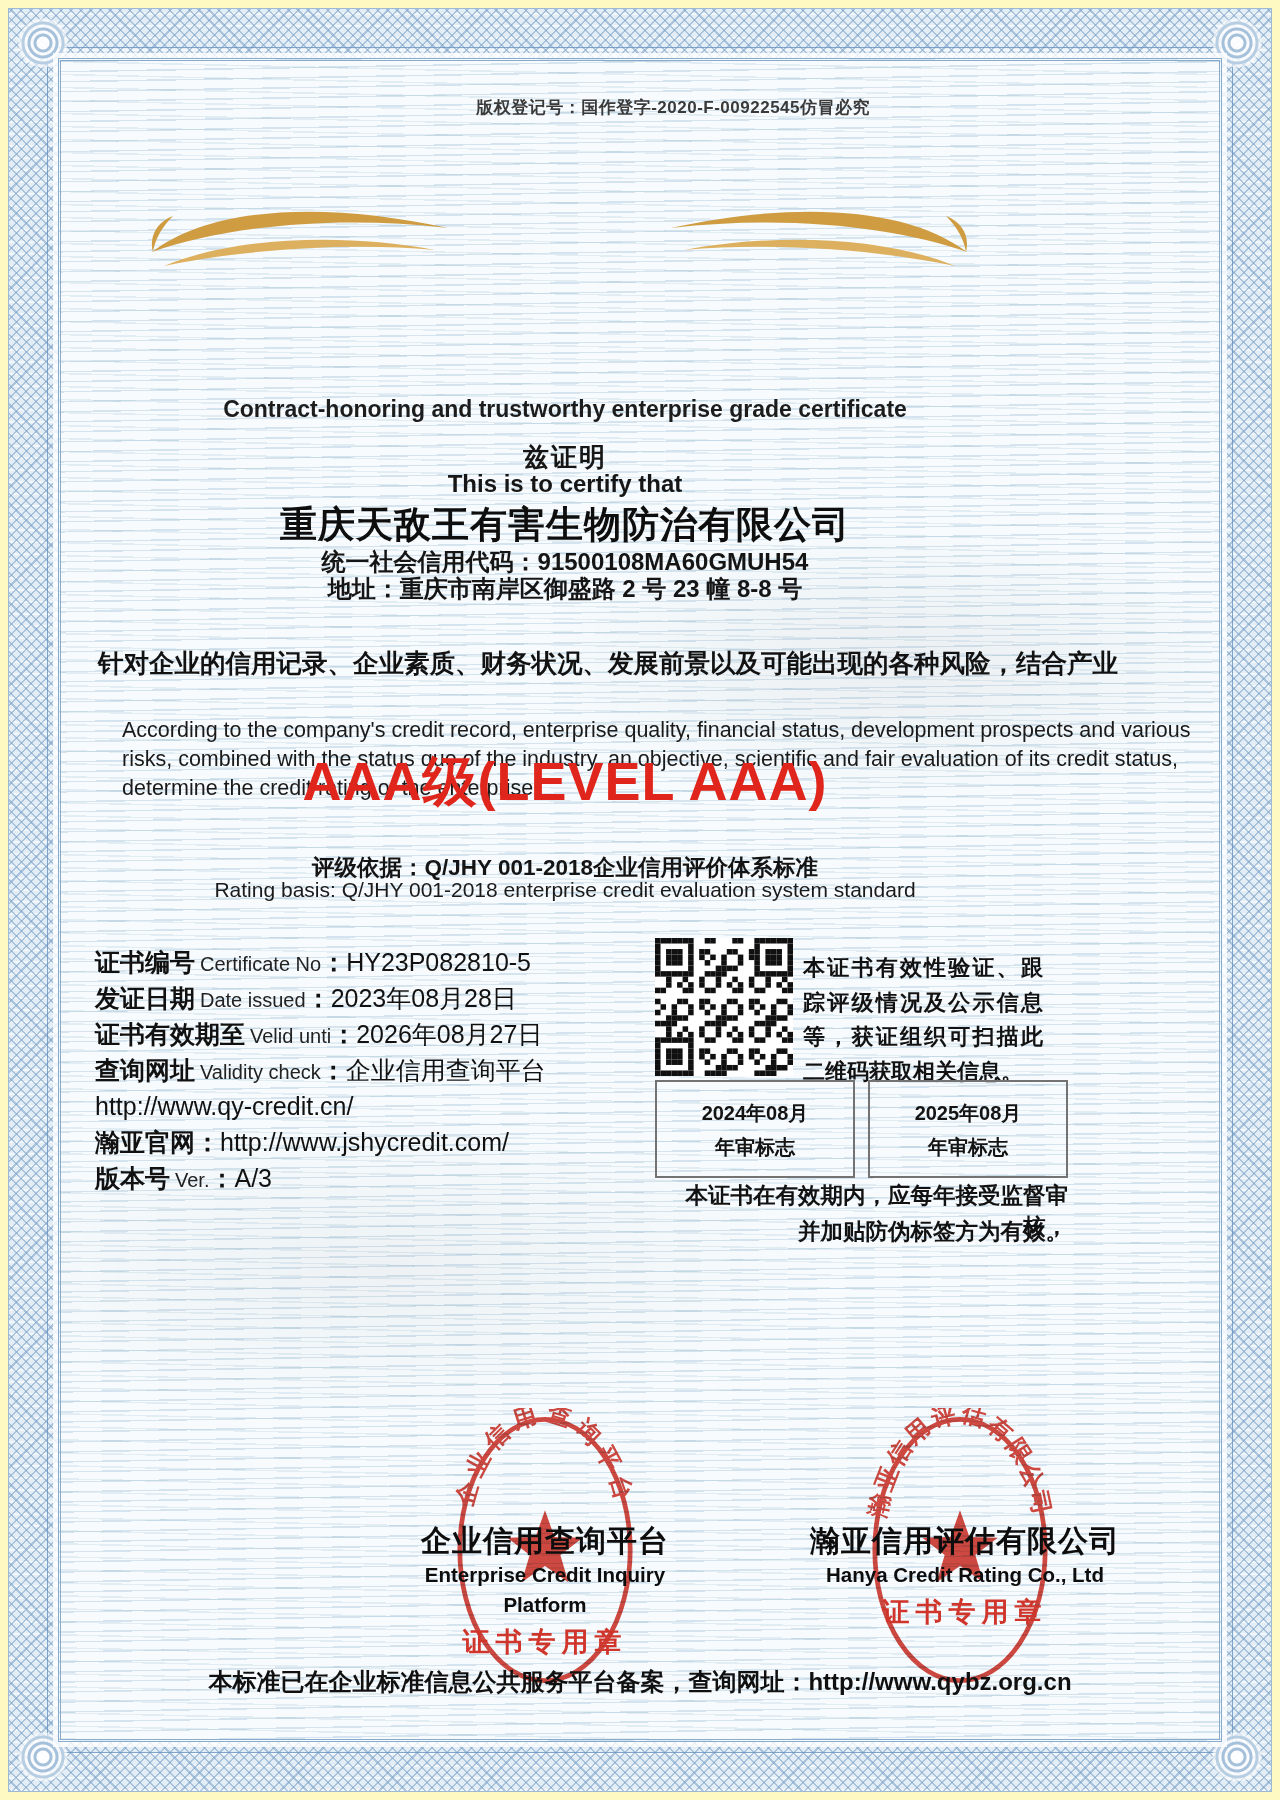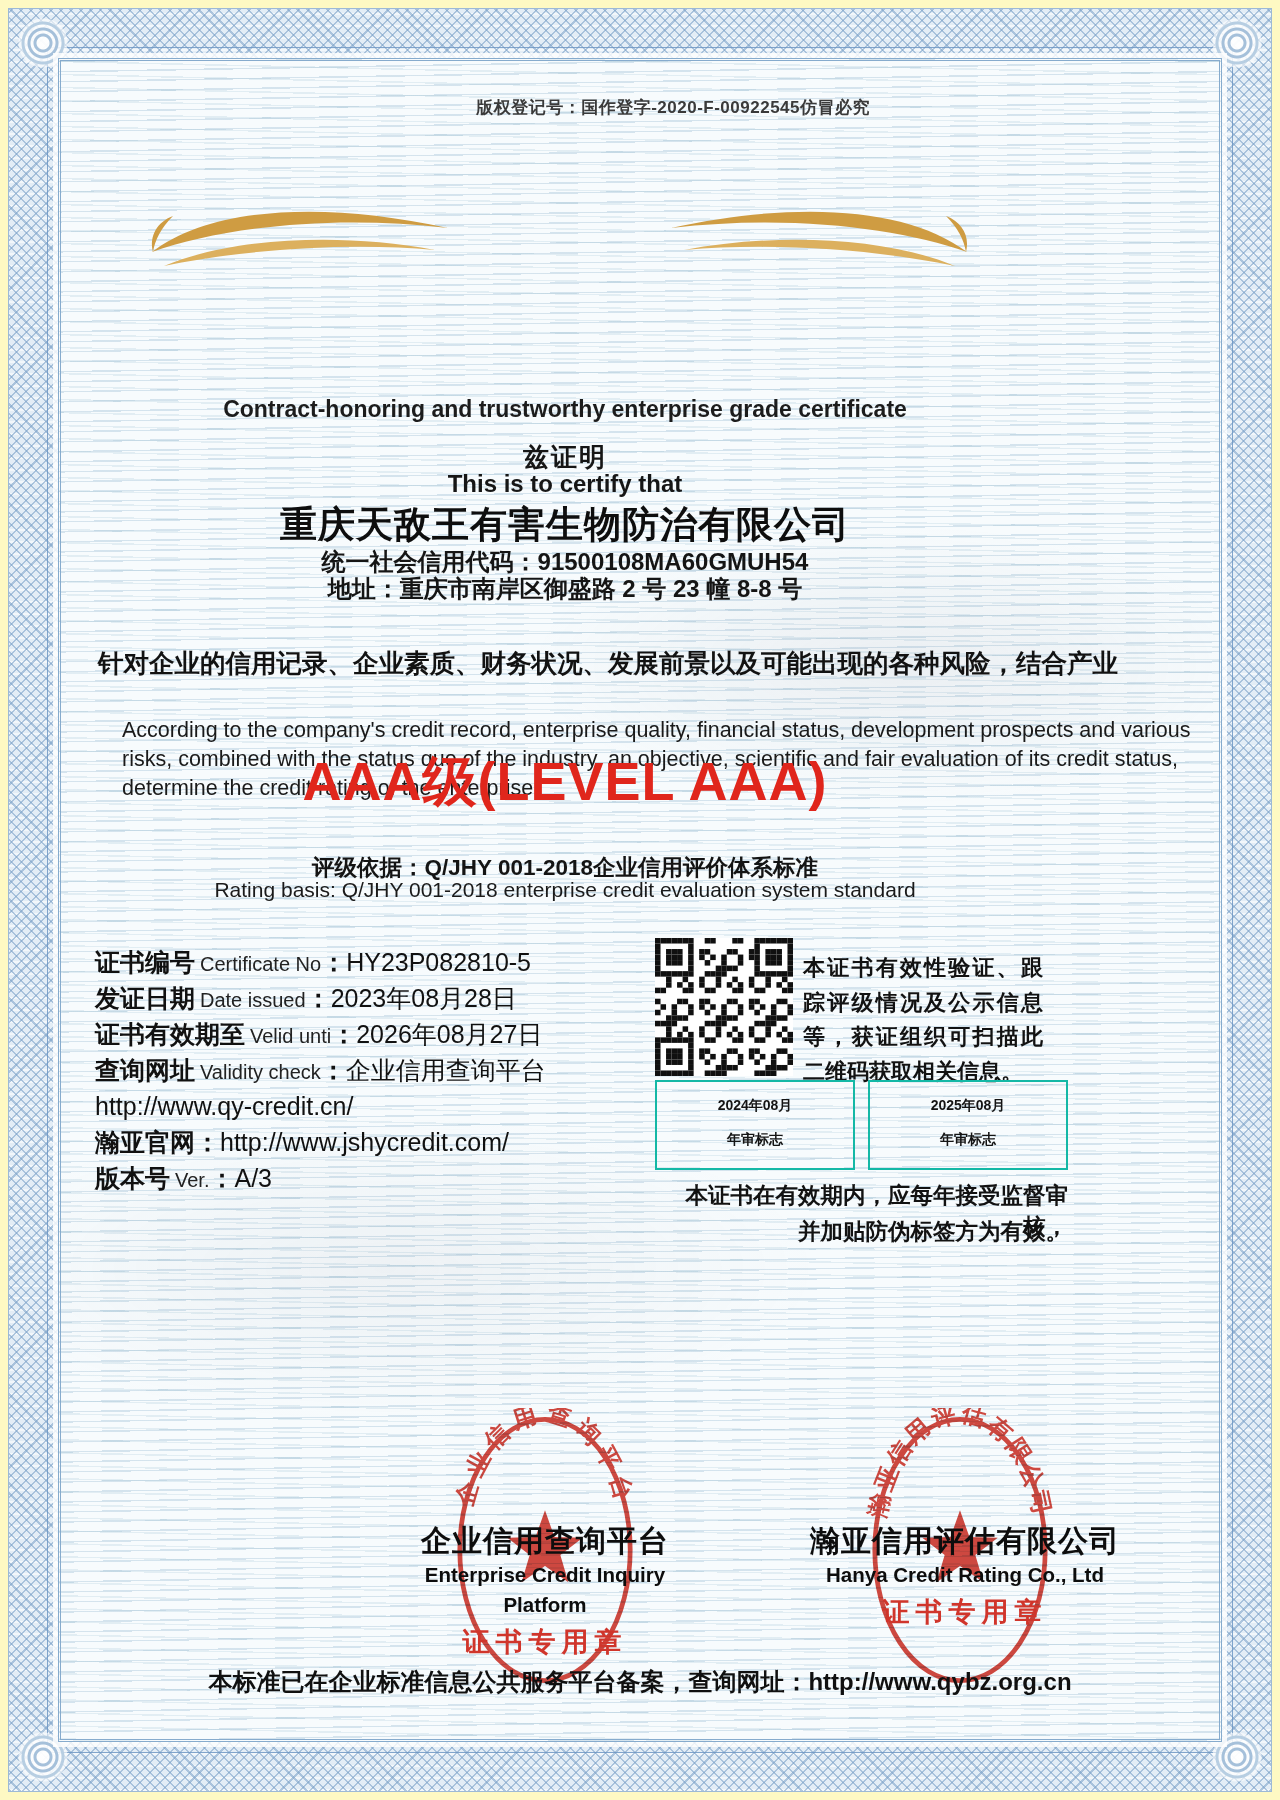--- a/index.html
+++ b/index.html
@@ -68,22 +68,22 @@
   .dl{line-height:33px;white-space:nowrap;}
   .dzh{font-size:25px;font-weight:600;}
   .den{font-size:20px;font-weight:500;color:#222;margin-left:5px;}
   .dsep{font-size:25px;font-weight:600;}
   .dval{font-size:25px;font-weight:500;}
 
   .qr{left:655px;top:938px;width:138px;height:138px;background:#fff;}
   .qr svg{display:block;width:138px;height:138px;fill:#101010;}
   .qr-note{left:803px;top:936px;width:240px;font-size:22px;line-height:34.5px;font-weight:600;color:#121212;text-align:justify;margin-top:15px;}
 
-  .audit-box{top:1080px;width:196px;height:80px;border:2px solid #14b8a6;text-align:center;
-    font-size:14px;font-weight:600;color:#141414;padding-top:6px;box-sizing:content-box;line-height:34px;}
+  .audit-box{top:1080px;width:196px;height:80px;border:2px solid #737373;text-align:center;
+    font-size:20px;font-weight:600;color:#141414;padding-top:14px;box-sizing:content-box;line-height:34px;}
   .ab1{left:655px;} .ab2{left:868px;}
 
   .sup{left:656px;width:412px;text-align:right;font-size:22.5px;font-weight:600;color:#121212;}
   .sup1{top:1180px;} .sup2{top:1216px;}
 
   .seal{width:190px;height:284px;top:1408px;opacity:.9;mix-blend-mode:multiply;}
   .seal-l{left:450px;} .seal-r{left:865px;}
   .org{top:1522px;text-align:center;color:#0d0d0d;}
   .org-l{left:388px;width:314px;} .org-r{left:800px;width:330px;}
   .org-zh{font-size:30px;font-weight:700;line-height:38px;letter-spacing:1px;}

